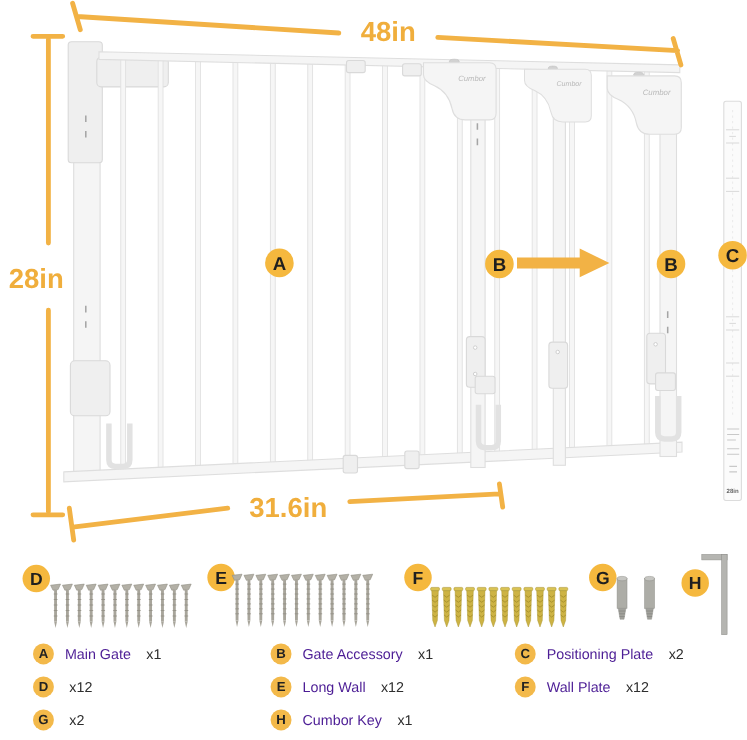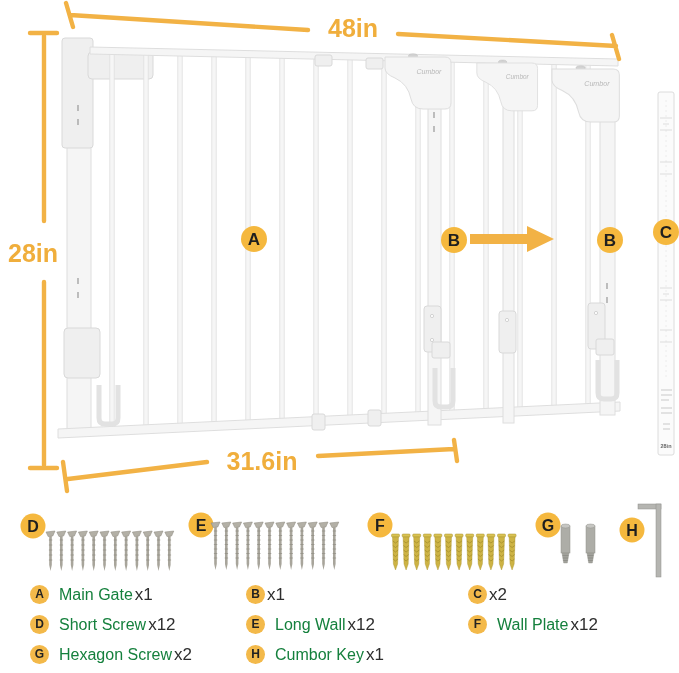--- a/index.html
+++ b/index.html
@@ -18,22 +18,22 @@
   .brand{fill:#b9b9b9;font-size:7px;font-style:italic;text-anchor:middle;}
   .strip-tick{stroke:#d9d9d9;stroke-width:0.9;fill:none;}
   .strip-text{stroke:#c9c9c9;stroke-width:1;fill:none;}
   
   .parts{position:absolute;left:30px;top:584px;width:640px;display:grid;
          grid-template-columns:216px 222px 202px;row-gap:9px;}
   .part{display:flex;align-items:center;height:21px;}
   .pbadge{width:19px;height:19px;border-radius:50%;background:#F3B94A;
           color:#222;font-size:12px;font-weight:bold;line-height:19px;
           text-align:center;flex:0 0 19px;}
-  .pname{font-size:16px;color:#15803d;margin-left:10px;white-space:nowrap;}
-  .pqty{font-size:17px;color:#2e2e2e;margin-left:2px;}
+  .pname{font-size:13px;color:#4c1d95;margin-left:10px;white-space:nowrap;}
+  .pqty{font-size:13px;color:#2e2e2e;margin-left:14px;}
 </style>
 </head>
 <body>
 
 <svg class="diagram-svg" width="679" height="584" viewBox="0 0 679 584">
   <defs>
 
     <symbol id="sym-panel" overflow="visible">
       <ellipse cx="30" cy="-1" rx="4.5" ry="2.2" fill="#d2d2d2" stroke="#bdbdbd" stroke-width="0.5"></ellipse>
       <path d="M2,0 H62 Q68,0 68,6 V46 Q68,52 62,52 H40 Q30,52 28,42 Q25,27 12,21 Q2,17 2,11 Z" class="metal"></path>
@@ -239,44 +239,44 @@
 </svg>
 
 <div class="parts">
   <div class="part">
     <span class="pbadge">A</span>
     <span class="pname">Main Gate</span>
     <span class="pqty">x1</span>
   </div>
   <div class="part">
     <span class="pbadge">B</span>
+    <span class="pname">Gate Accessory</span>
     <span class="pqty">x1</span>
   </div>
   <div class="part">
     <span class="pbadge">C</span>
+    <span class="pname">Positioning Plate</span>
     <span class="pqty">x2</span>
   </div>
   <div class="part">
     <span class="pbadge">D</span>
-    <span class="pname">Short Screw</span>
     <span class="pqty">x12</span>
   </div>
   <div class="part">
     <span class="pbadge">E</span>
     <span class="pname">Long Wall</span>
     <span class="pqty">x12</span>
   </div>
   <div class="part">
     <span class="pbadge">F</span>
     <span class="pname">Wall Plate</span>
     <span class="pqty">x12</span>
   </div>
   <div class="part">
     <span class="pbadge">G</span>
-    <span class="pname">Hexagon Screw</span>
     <span class="pqty">x2</span>
   </div>
   <div class="part">
     <span class="pbadge">H</span>
     <span class="pname">Cumbor Key</span>
     <span class="pqty">x1</span>
   </div>
 </div>
 
 </body></html>

